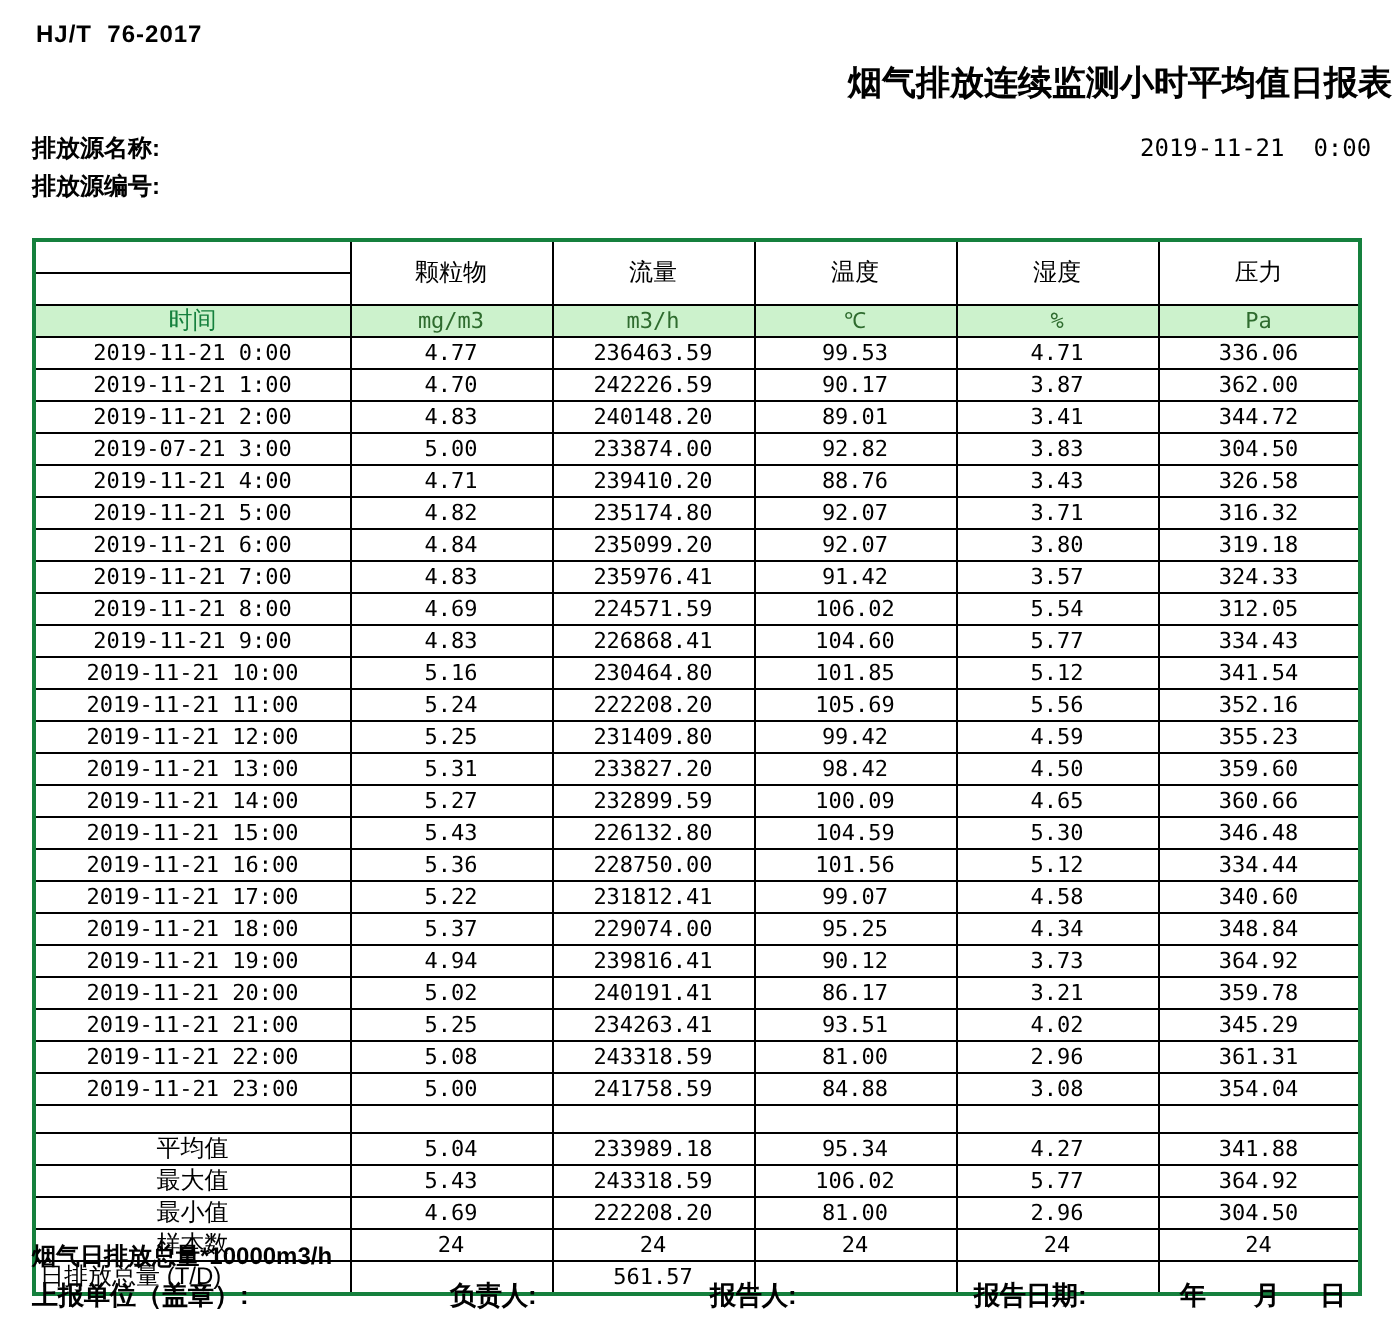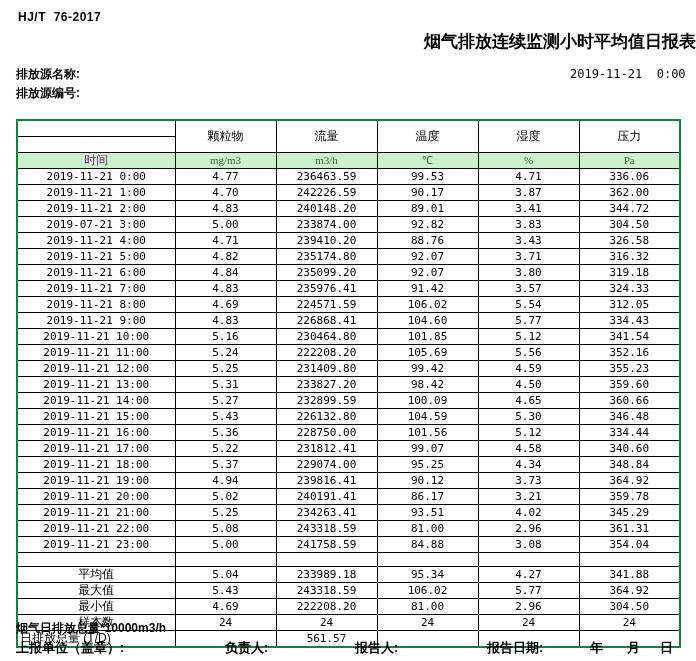--- a/index.html
+++ b/index.html
@@ -20,22 +20,22 @@
   }
   col.c-time{width:158px;}
   col.c-val{width:101px;}
   td,th{
     border:1px solid #000;padding:0;height:15px;line-height:15px;
     text-align:center;vertical-align:middle;overflow:hidden;white-space:nowrap;
     font-weight:normal;font-size:11px;
     font-family:"DejaVu Sans Mono","Liberation Sans",monospace;
   }
   th,.cjk{font-family:"Liberation Sans",sans-serif;font-size:12px;}
-  .unit-row td{background:#ccf2cc;color:#2e6b2e;font-family:Liberation Serif, serif;}
-  .unit-row td.time-label{color:#701a75;font-size:12px;font-family:"Liberation Sans",sans-serif;}
+  .unit-row td{background:#ccf2cc;color:#2e6b2e;}
+  .unit-row td.time-label{color:#15803d;font-size:12px;font-family:"Liberation Sans",sans-serif;}
   .spacer-row td{height:13px;line-height:13px;}
   .label-cell{font-family:"Liberation Sans",sans-serif;font-size:12px;}
   .total-label{font-family:"Liberation Sans",sans-serif;font-size:12px;text-align:left;padding-left:2px;}
   .footer-note{left:16px;top:620px;font-size:12px;font-weight:bold;}
   .footer-item{top:639px;font-size:13px;font-weight:bold;}
   .f-unit{left:16px;}
   .f-resp{left:225px;}
   .f-reporter{left:355px;}
   .f-date{left:487px;text-align:center;}
   .f-year{left:590px;}

